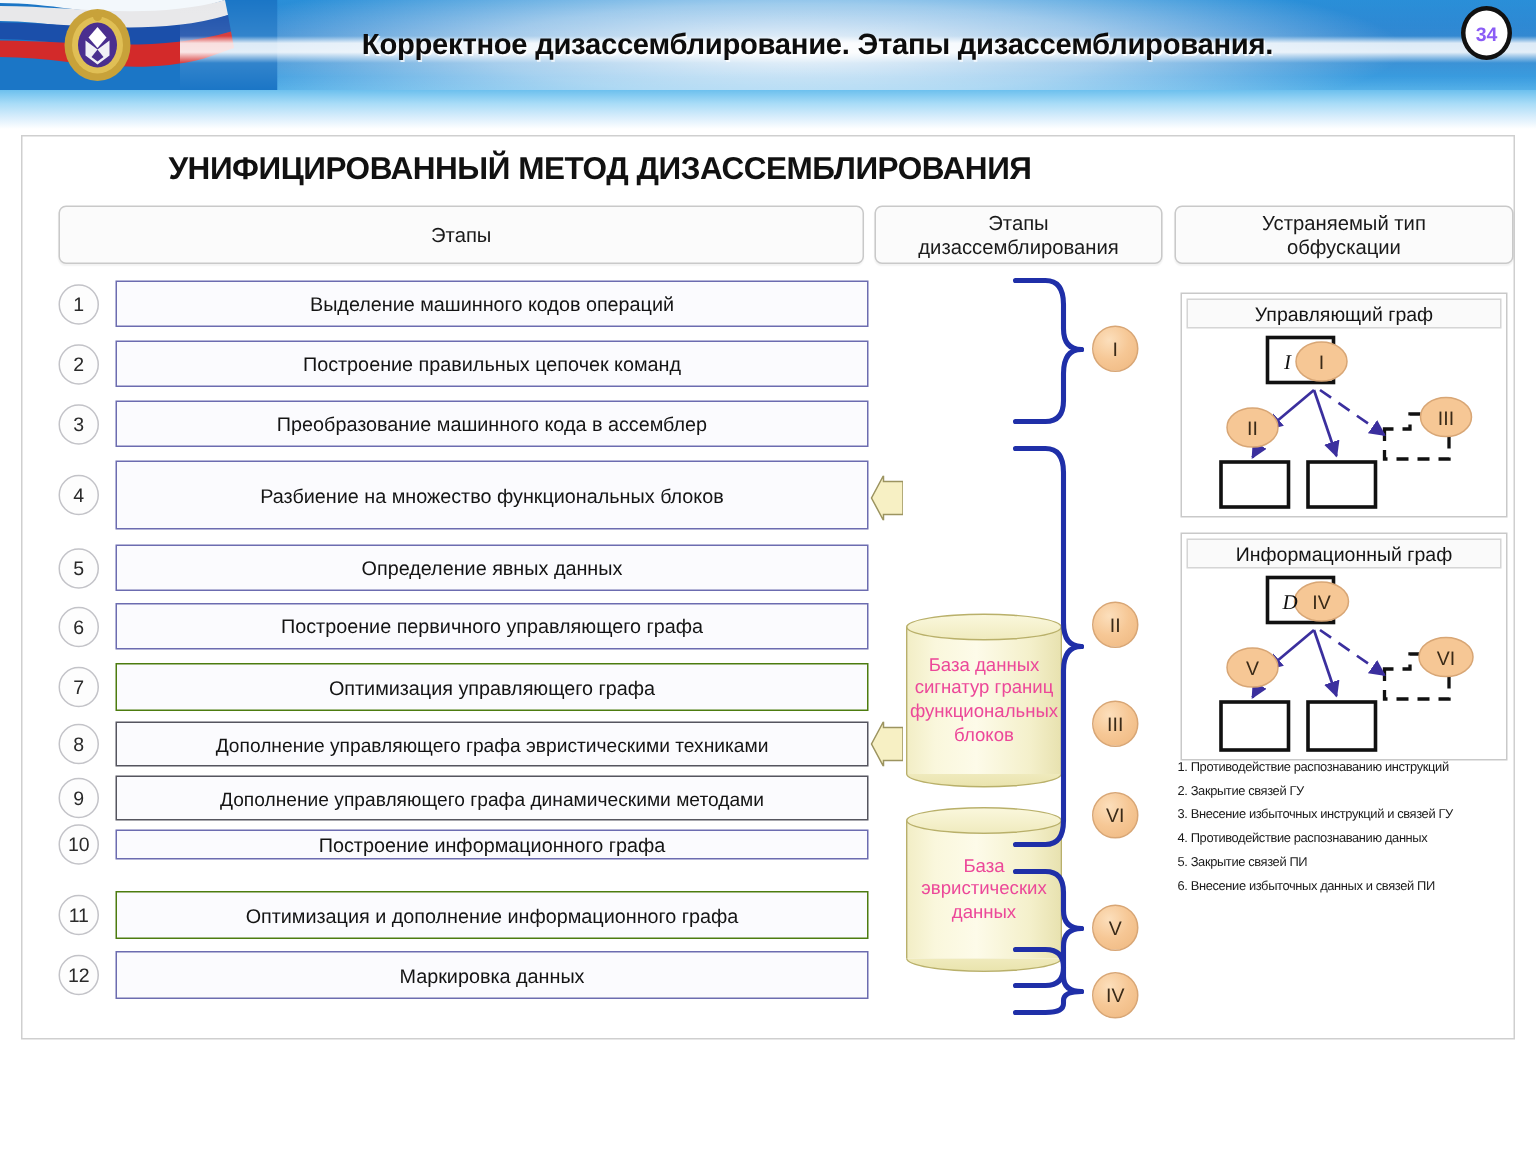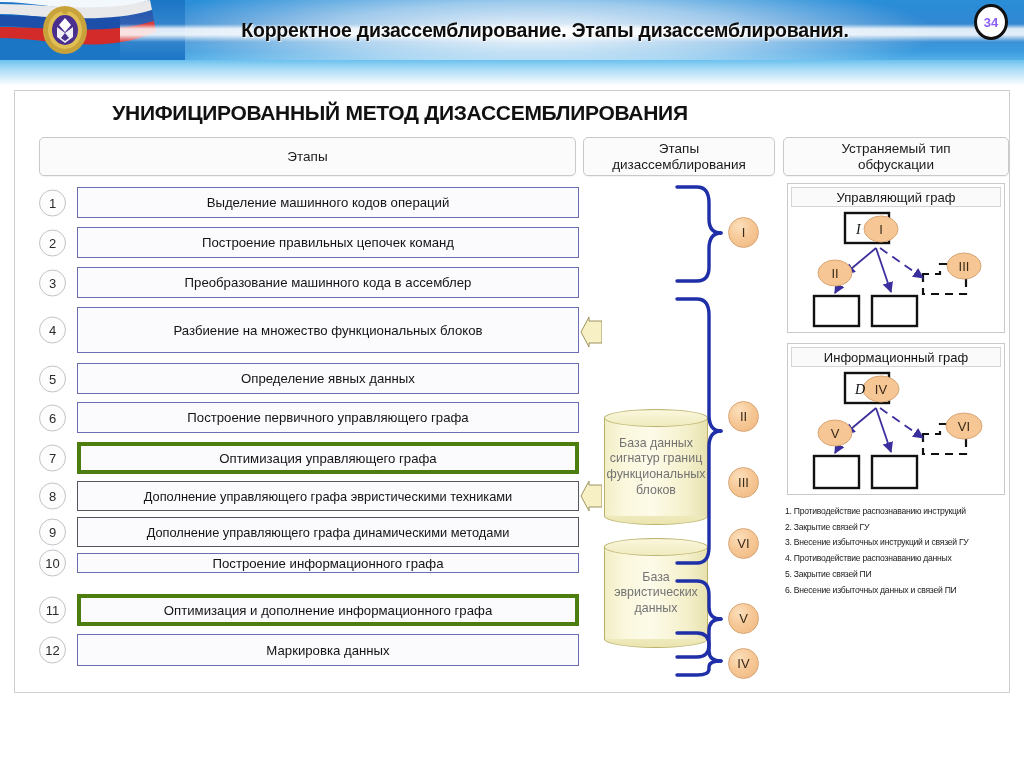--- a/index.html
+++ b/index.html
@@ -89,21 +89,21 @@
     display: flex; align-items: center; justify-content: center;
     font-size: 13px; color: #2a2a2a;
   }
   .step-box {
     position: absolute; left: 38px; right: 0; top: 0; bottom: 0;
     border: 1px solid #6c6cb0; background: #fbfbfe;
     display: flex; align-items: center; justify-content: center;
     font-size: 13.2px; color: #141414; text-align: center;
     padding: 0 4px; white-space: nowrap;
   }
-  .step-box.strong { border: 4px solid #4d7c0f; }
+  .step-box.strong { border: 1px solid #4d7c0f; }
   .step-box.thin   { border: 1px solid #55555f; }
   .step-box.tight  { font-size: 12.8px; }
 
   
   .cyl { position: absolute; }
   .cyl .body {
     position: absolute; left: 0; top: 9px; width: 100%; height: calc(100% - 18px);
     background: linear-gradient(90deg, #f2eec6 0%, #faf7dc 18%, #fdfbe9 45%, #f4f0cb 80%, #e8e2b0 100%);
     border-left: 1.6px solid #b9b06a; border-right: 1.6px solid #b9b06a;
   }
@@ -116,41 +116,41 @@
   .cyl .bot {
     position: absolute; left: 0; bottom: 0; width: 100%; height: 18px;
     border-radius: 50%;
     background: linear-gradient(180deg, #f4f0cb 0%, #eae4ae 100%);
     border: 1.6px solid #b9b06a;
     clip-path: inset(50% -3px -3px -3px);
   }
   .cyl .label {
     position: absolute; left: 0; top: 0; width: 100%; height: 100%;
     display: flex; align-items: center; justify-content: center;
-    text-align: center; font-size: 12.4px; color: #737373; line-height: 1.26;
+    text-align: center; font-size: 12.4px; color: #ec4899; line-height: 1.26;
     white-space: pre-line; padding: 4px 3px; z-index: 3;
   }
   #cyl-1 { left: 589px; top: 318px; width: 104px; height: 116px; }
   #cyl-2 { left: 589px; top: 447px; width: 104px; height: 110px; }
 
   
   .yarrow { position: absolute; width: 22px; height: 30px; }
 
   
   .roman {
     position: absolute; width: 31px; height: 31px; border-radius: 50%;
     background: radial-gradient(circle at 36% 30%, #fcdfbc 0%, #f6c795 48%, #eeb77f 100%);
     border: 1px solid #d8a675;
     display: flex; align-items: center; justify-content: center;
     font-size: 13px; color: #3a2a18; font-weight: normal;
   }
 
   
   .subpanel {
-    position: absolute; border: 1px solid #c9c9c9; background: #fff;
+    position: absolute; border: 1px solid #c9c9c9; background: #fff; margin-top: 12px;
   }
   .subpanel-title {
     position: absolute; left: 3px; top: 3px; right: 3px; height: 20px;
     border: 1px solid #d5d5d5; background: #fafafa;
     display: flex; align-items: center; justify-content: center;
     font-size: 13px; color: #141414;
   }
   #sub-control { left: 772px; top: 92px; width: 218px; height: 150px; }
   #sub-info    { left: 772px; top: 252px; width: 218px; height: 152px; }
 

